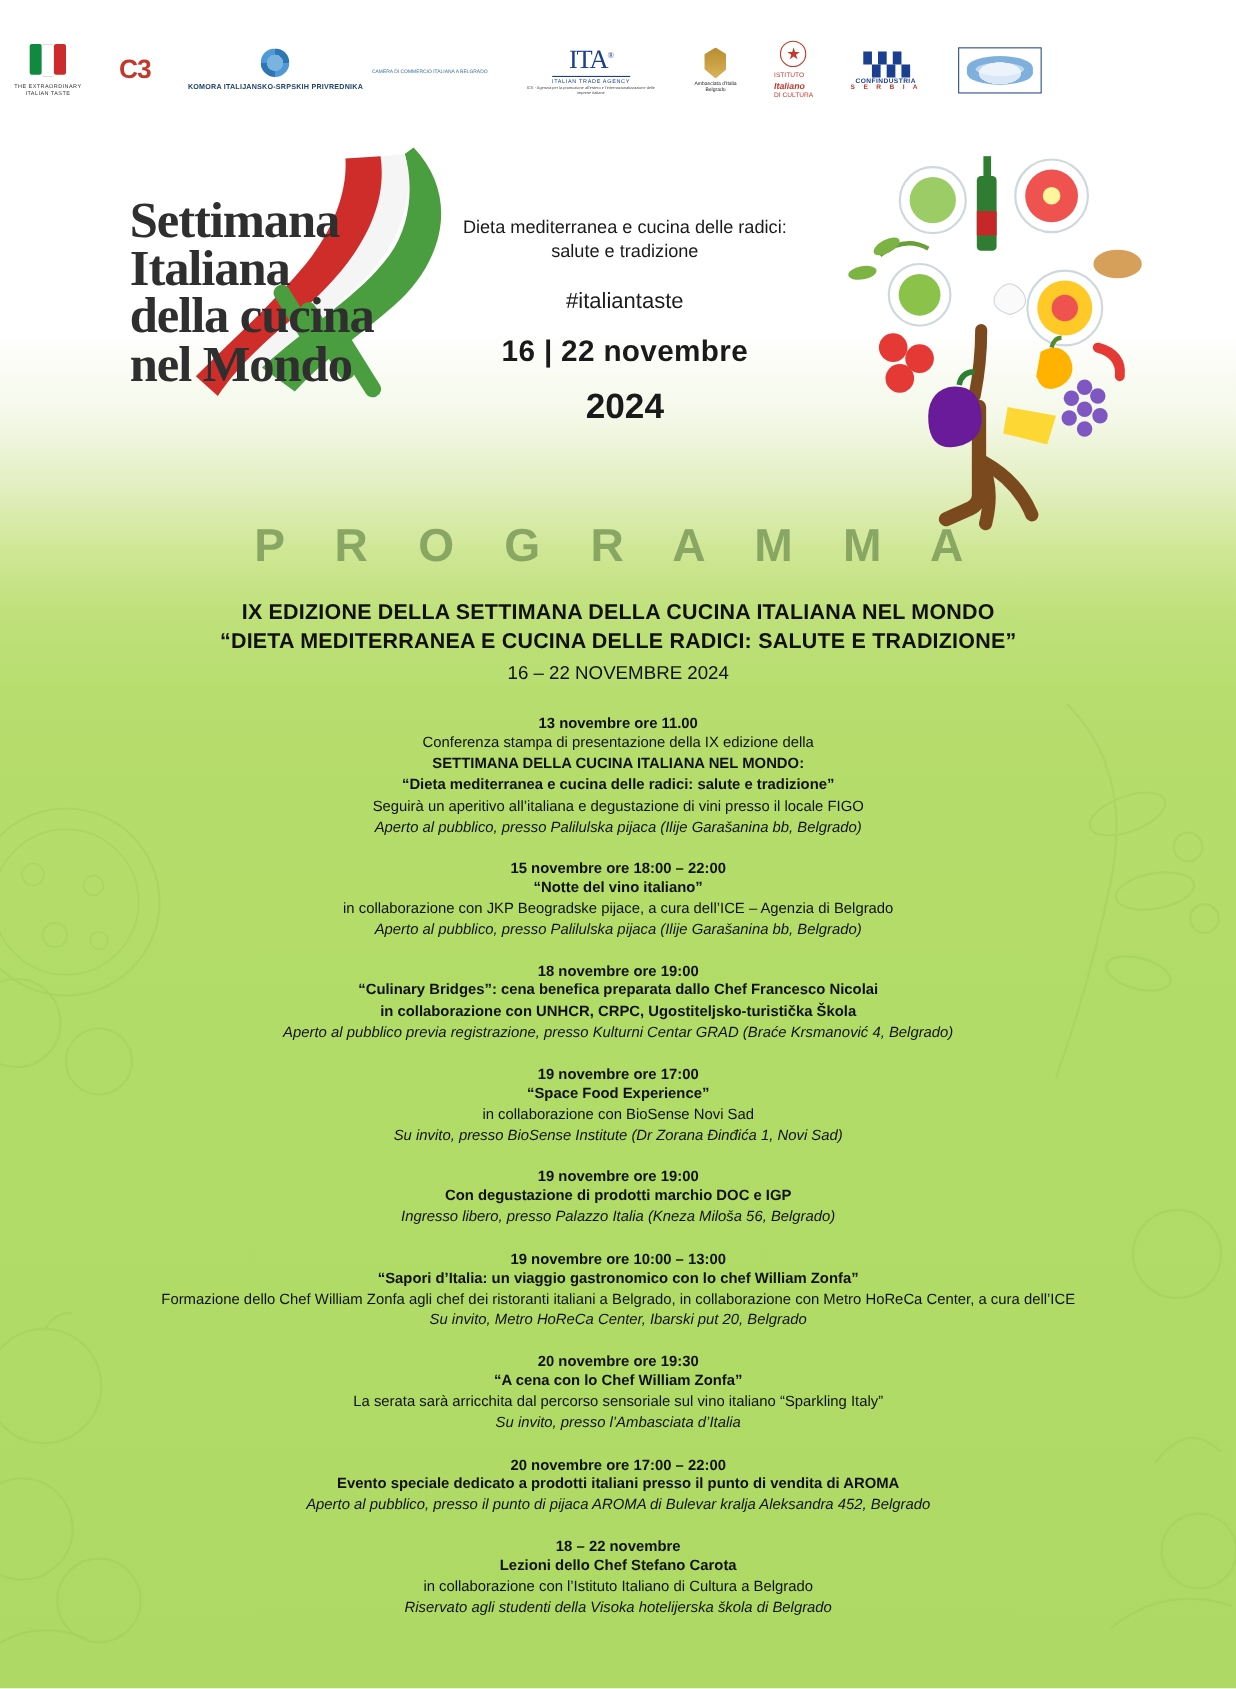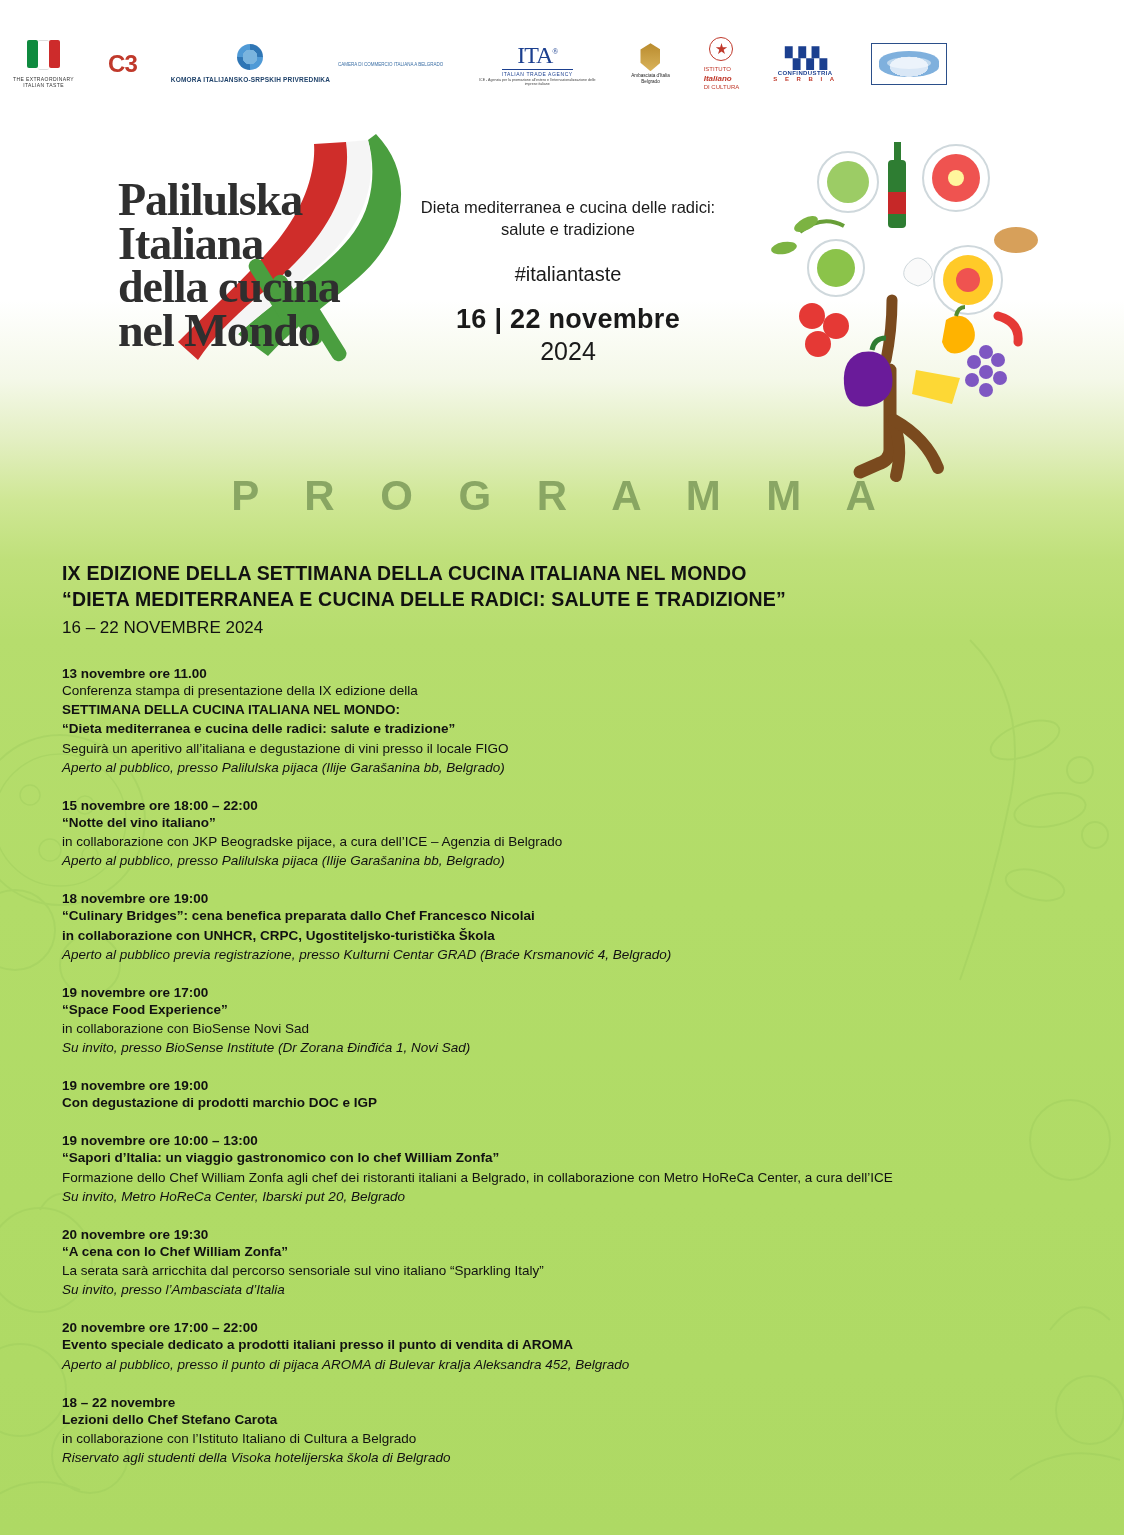--- a/index.html
+++ b/index.html
@@ -92,35 +92,35 @@
   }
   .ln1{font-size:46px;}
   .ln2{font-size:46px;}
   .ln3{font-size:46px;}
   .ln4{font-size:46px;}
 
   .center-block{position:absolute;left:418px;top:196px;width:300px;text-align:center;color:#1a1a1a;}
   .cb-claim{font-size:16.5px;line-height:1.35;}
   .cb-hash{font-size:20px;margin-top:22px;}
   .cb-dates{font-size:27px;font-weight:bold;margin-top:18px;letter-spacing:.3px;}
-  .cb-year{font-size:25px;font-weight:normal;margin-top:2px;}
+  .cb-year{font-size:32px;font-weight:bold;margin-top:16px;}
 
   .tree-art{position:absolute;left:740px;top:120px;width:330px;height:400px;}
 
   
   .programma{
     position:absolute;left:0;top:472px;width:1124px;text-align:center;
     font-family:"Liberation Sans", sans-serif;
     font-size:42px;font-weight:bold;letter-spacing:17px;
     color:#7d9b5a;opacity:.85;
   }
 
   
   .prog{
-    position:absolute;left:62px;top:560px;width:1000px;color:#111;
+    position:absolute;left:62px;top:544px;width:1000px;text-align:center;color:#111;
   }
   .head-block{margin-bottom:26px;}
   .h1{font-size:19.5px;font-weight:bold;letter-spacing:.2px;line-height:1.35;}
   .h2{font-size:19.5px;font-weight:bold;letter-spacing:.2px;line-height:1.35;}
   .h3{font-size:17px;line-height:1.5;margin-top:2px;}
 
   .ev{margin-bottom:21px;}
   .ev .when{font-size:13.5px;font-weight:bold;}
   .ev .l{font-size:13.5px;line-height:1.42;}
   .ev .b{font-weight:bold;}
@@ -231,21 +231,21 @@
     <path d="M228 14 C236 70 198 120 150 160 C118 186 96 208 80 232 L60 214 C92 182 130 148 160 112 C186 80 198 44 196 16 Z" fill="#cf2d2a"></path>
 
     <g fill="#4a9e3f">
       <rect x="128" y="136" width="15" height="80" rx="7" transform="rotate(-32 128 136)"></rect>
       <rect x="152" y="152" width="15" height="80" rx="7" transform="rotate(-32 152 152)"></rect>
       <rect x="176" y="168" width="15" height="80" rx="7" transform="rotate(-32 176 168)"></rect>
     </g>
   </svg>
 
   <div class="title-wrap">
-    <div class="ln ln1">Palilulska</div>
+    <div class="ln ln1">Settimana</div>
     <div class="ln ln3">Italiana</div>
     <div class="ln ln2">della cucina</div>
     <div class="ln ln4">nel Mondo</div>
   </div>
 
   <div class="center-block">
     <div class="cb-claim">Dieta mediterranea e cucina delle radici:</div>
     <div class="cb-claim">salute e tradizione</div>
     <div class="cb-hash">#italiantaste</div>
     <div class="cb-dates">16 | 22 novembre</div>
@@ -344,20 +344,21 @@
     <div class="ev">
       <div class="when">19 novembre ore 17:00</div>
       <div class="l b">“Space Food Experience”</div>
       <div class="l">in collaborazione con BioSense Novi Sad</div>
       <div class="l i">Su invito, presso BioSense Institute (Dr Zorana Đinđića 1, Novi Sad)</div>
     </div>
 
     <div class="ev">
       <div class="when">19 novembre ore 19:00</div>
       <div class="l b">Con degustazione di prodotti marchio DOC e IGP</div>
+      <div class="l i">Ingresso libero, presso Palazzo Italia (Kneza Miloša 56, Belgrado)</div>
     </div>
 
     <div class="ev">
       <div class="when">19 novembre ore 10:00 – 13:00</div>
       <div class="l b">“Sapori d’Italia: un viaggio gastronomico con lo chef William Zonfa”</div>
       <div class="l">Formazione dello Chef William Zonfa agli chef dei ristoranti italiani a Belgrado, in collaborazione con Metro HoReCa Center, a cura dell’ICE</div>
       <div class="l i">Su invito, Metro HoReCa Center, Ibarski put 20, Belgrado</div>
     </div>
 
     <div class="ev">

